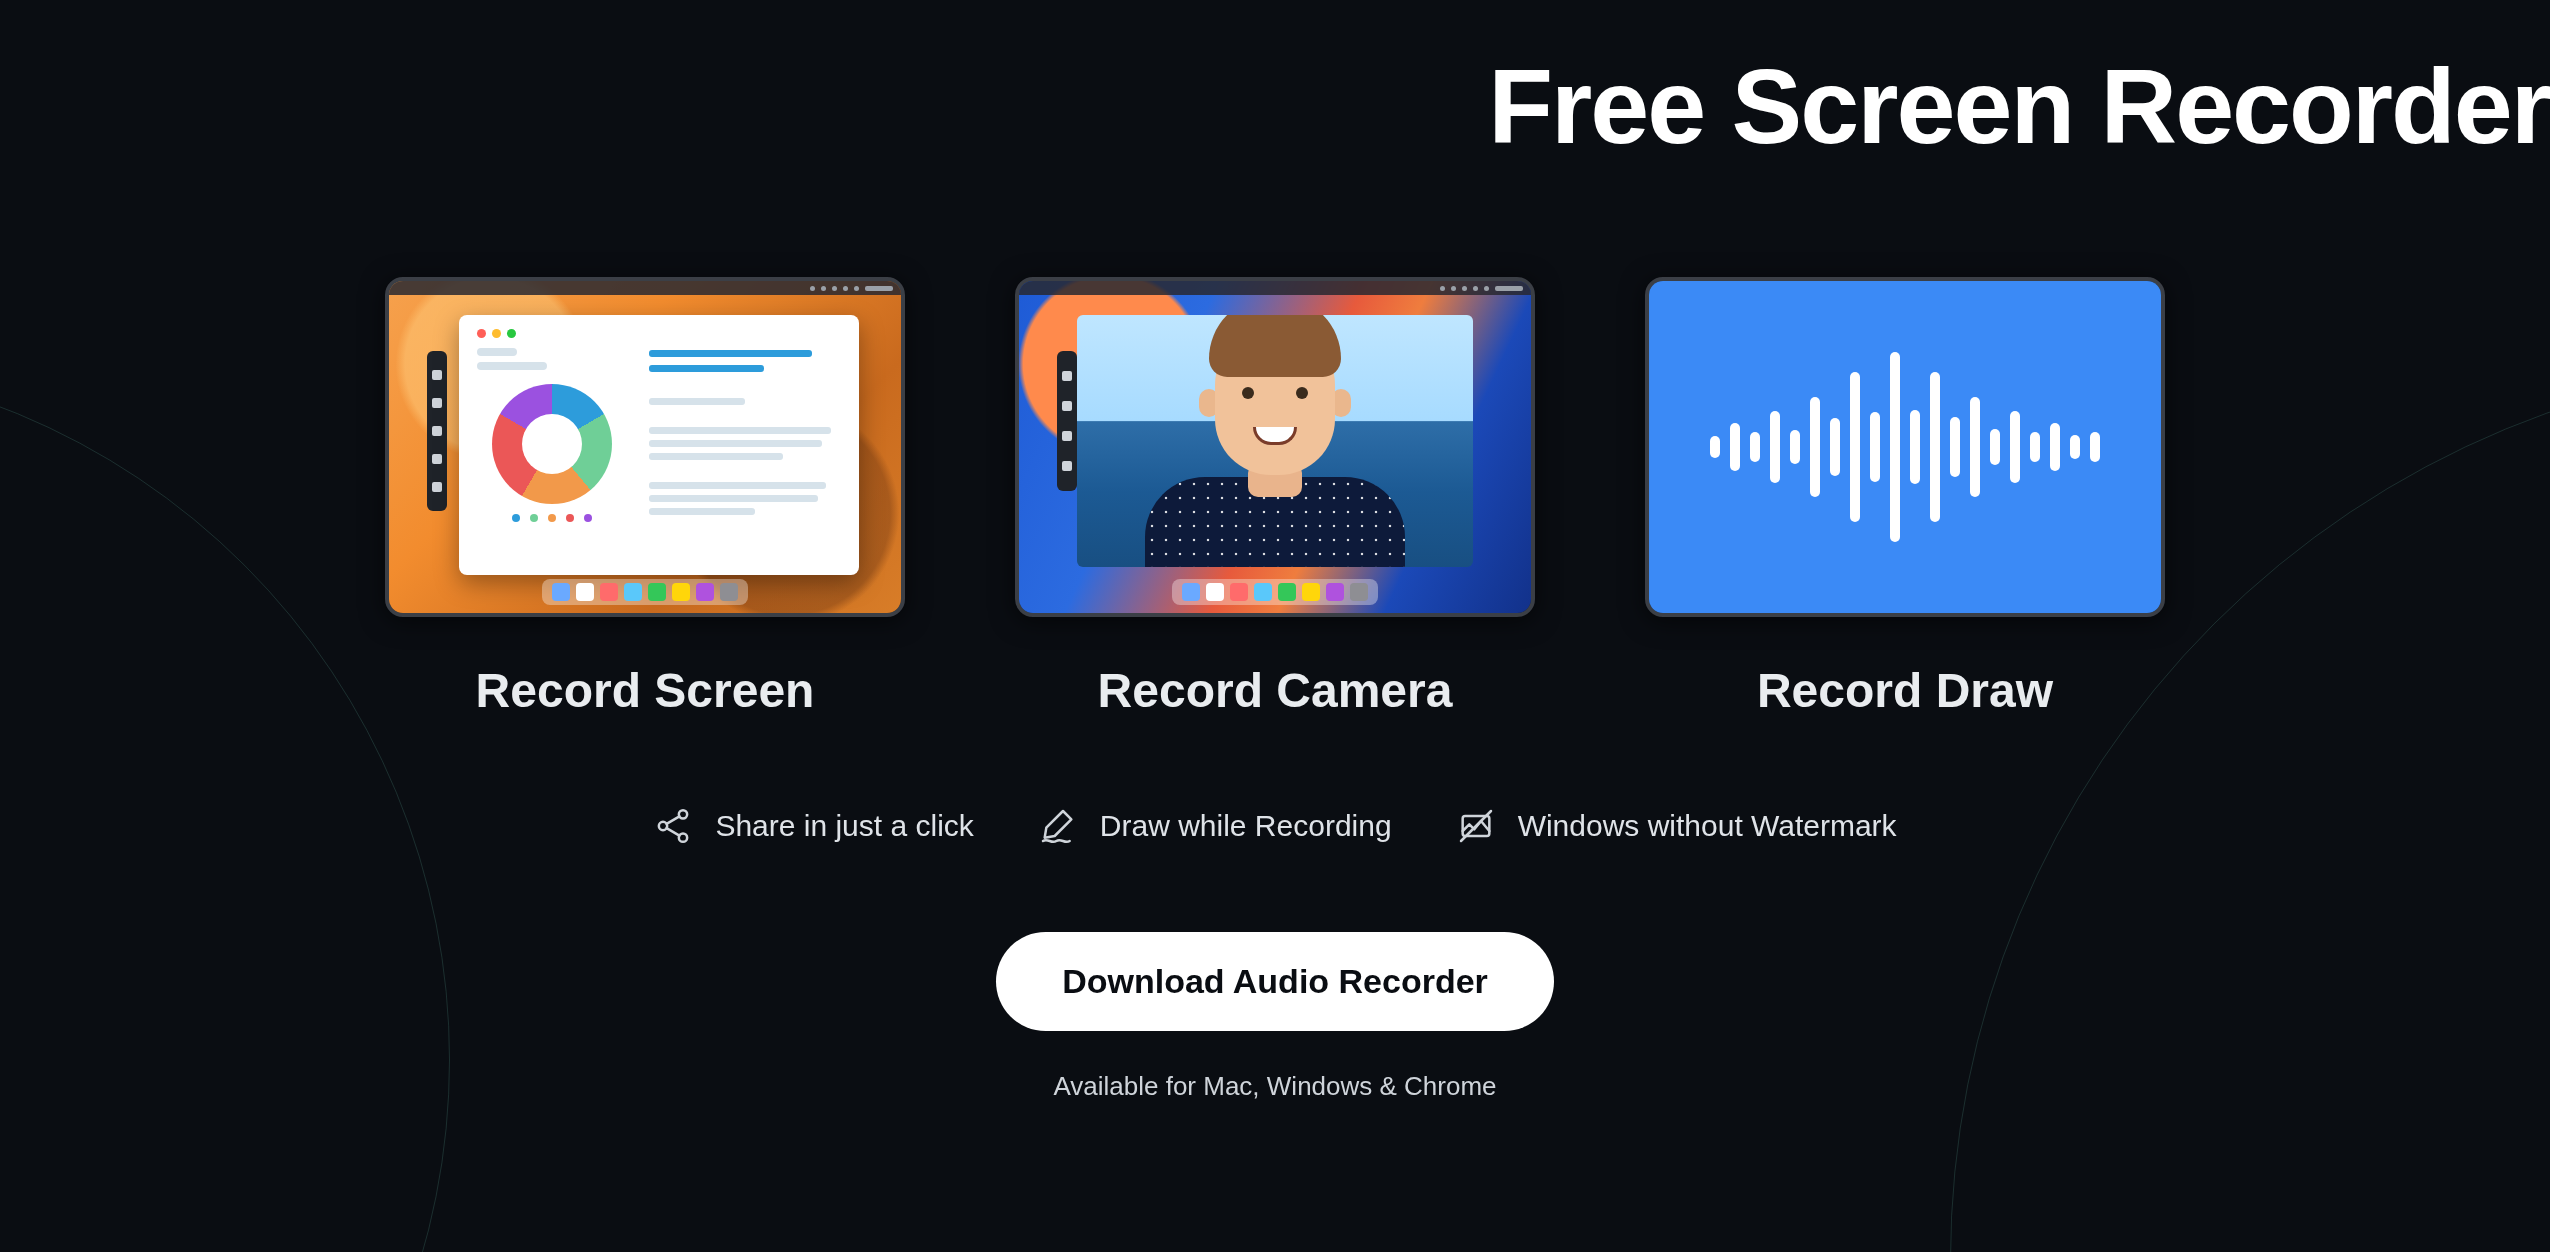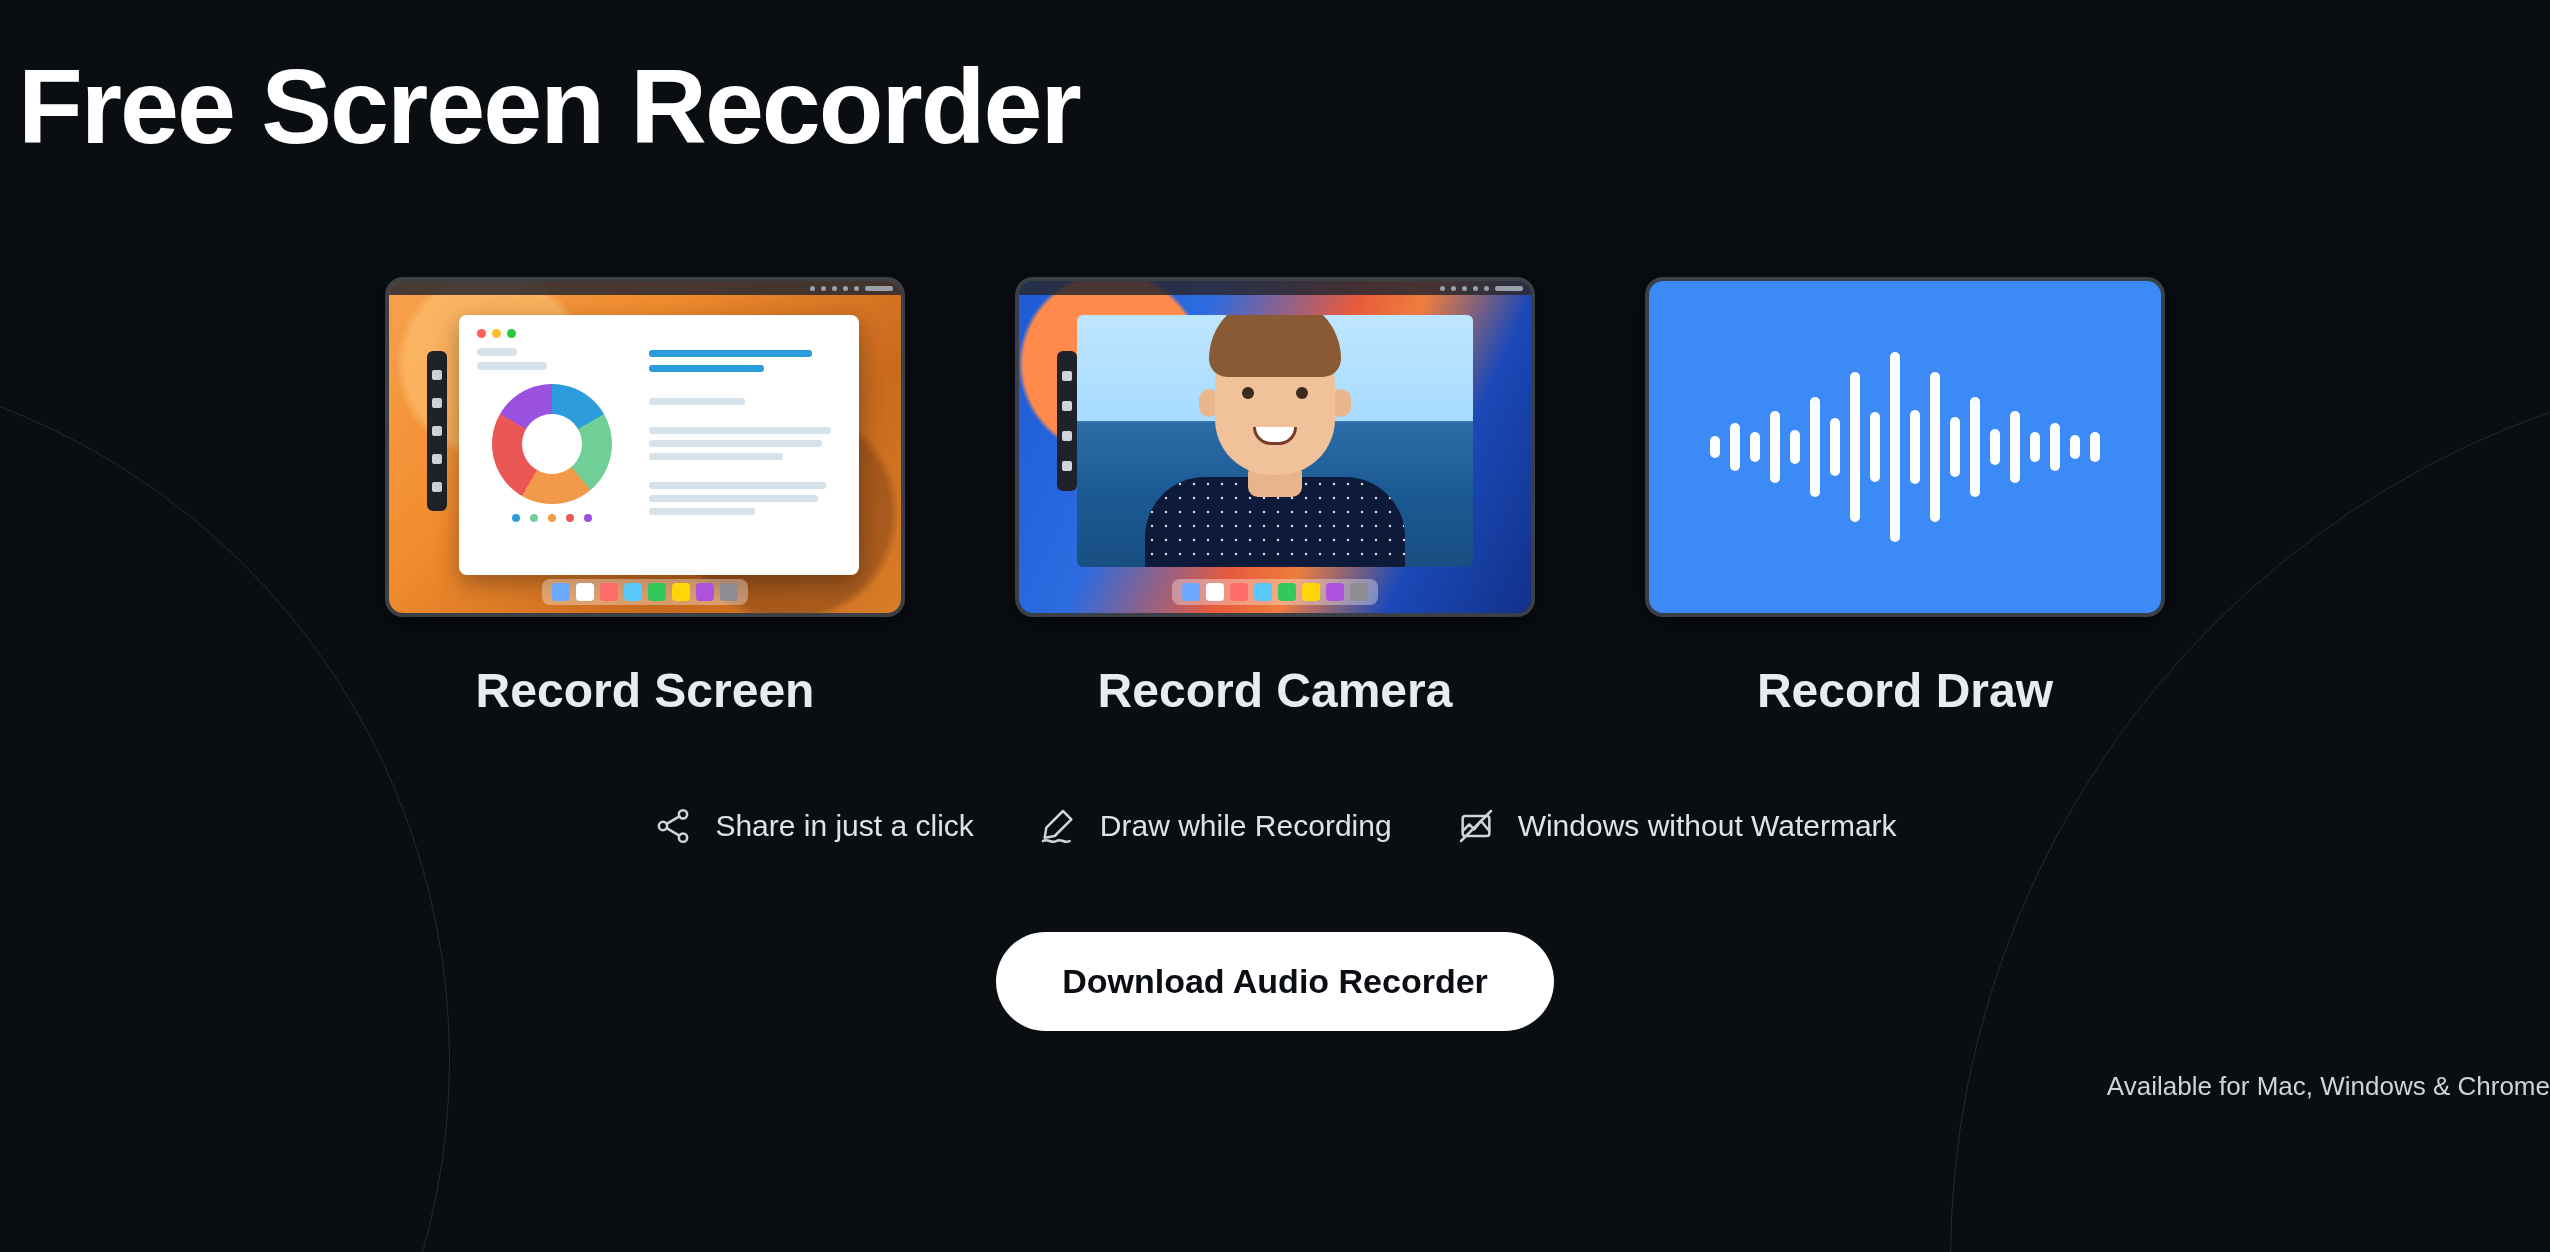--- a/index.html
+++ b/index.html
@@ -21,21 +21,21 @@
   .arc-left  { width: 1400px; height: 1400px; left: -950px; top: 360px; }
   .arc-right { width: 1800px; height: 1800px; right: -1200px; top: 360px; }
 
   .page {
     position: relative;
     width: 2550px;
     height: 1252px;
     padding-top: 46px;
   }
   h1.title {
-    text-align: left;
+    text-align: right;
     font-size: 106px;
     font-weight: 700;
     letter-spacing: -2px;
     padding-left: 18px;
   }
   .cards {
     margin: 110px auto 0;
     display: flex;
     justify-content: center;
     gap: 110px;
@@ -193,21 +193,21 @@
   .cta{
     display:block;
     margin:86px auto 0;
     background:#ffffff; color:#0a0d12;
     font-size:34px; font-weight:700;
     border:none; border-radius:60px;
     padding:30px 66px;
     cursor:pointer;
   }
   .availability{
-    text-align:right;
+    text-align:center;
     margin-top:40px;
     font-size:26px;
     color:#cfd4da;
   }
 </style>
 </head>
 <body>
 
 <div class="arc-left"></div>
 <div class="arc-right"></div>

